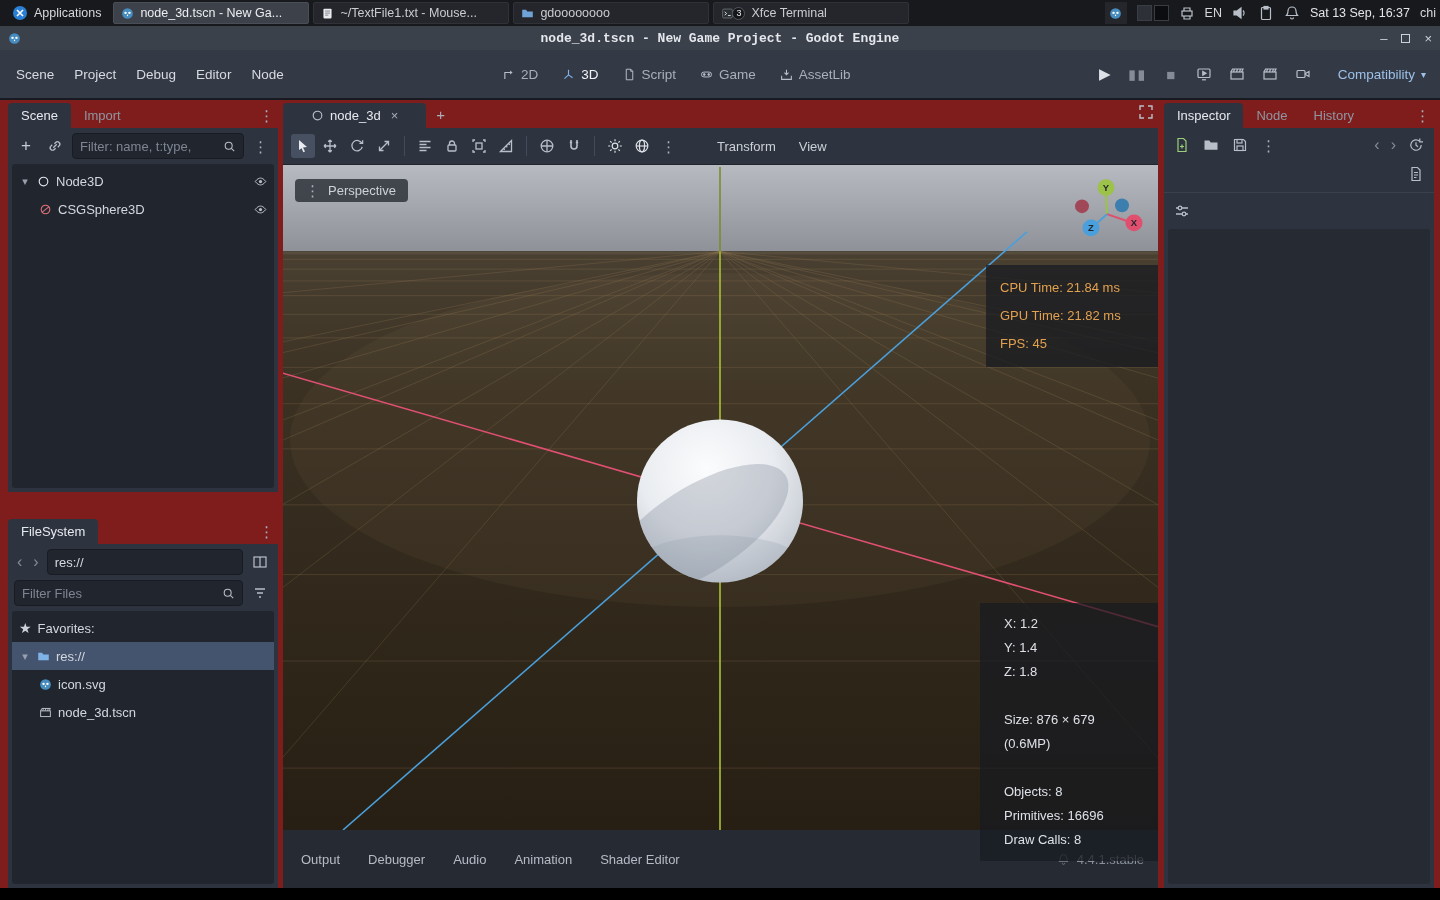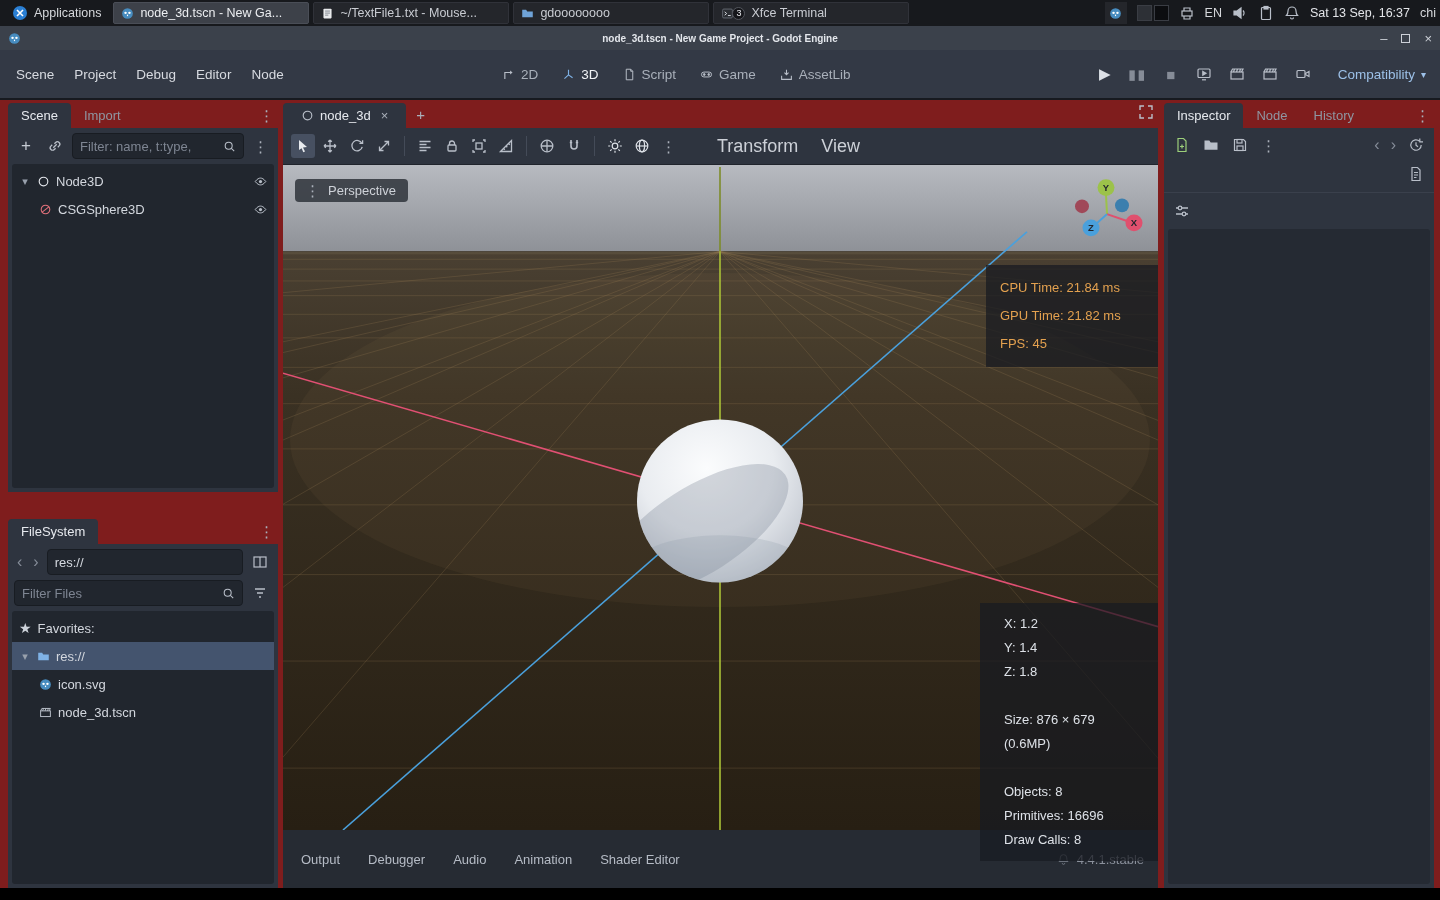--- a/index.html
+++ b/index.html
@@ -26,21 +26,21 @@
   .tray { margin-left:auto; display:flex; align-items:center; gap:10px; }
   .tray-box { width:22px; height:22px; background:#24262b; display:flex; align-items:center; justify-content:center; }
   .pager { display:flex; gap:2px; }
   .pager span { width:15px; height:16px; background:#0c0d10; border:1px solid #3a3d44; display:block; }
   .pager span.cur { background:#2d3036; }
   .clock { color:#e3e5e9; }
 
   
   .titlebar { position:absolute; left:0; top:26px; width:1440px; height:24px; background:#3b414b;
     display:flex; align-items:center; padding:0 8px; }
-  .titlebar .title { position:absolute; left:0; right:0; text-align:center; font-weight:bold; color:#e4e7ec; font-size:10px; }
+  .titlebar .title { position:absolute; left:0; right:0; text-align:center; font-weight:bold; color:#e4e7ec; font-size:13px;font-family:Liberation Mono, monospace; }
   .win-ctrls { margin-left:auto; display:flex; gap:14px; align-items:center; z-index:1; color:#cdd1d8; }
   .win-ctrls .sq { width:9px; height:9px; border:1.5px solid #cdd1d8; display:inline-block; }
 
   
   .main-toolbar { position:absolute; left:0; top:50px; width:1440px; height:50px; background:#333945;
     border-bottom:2px solid #171a20; }
   .menu-group { position:absolute; left:6px; top:0; height:48px; display:flex; align-items:center; }
   .menu-item { padding:5px 10px; color:#d7dae0; font-size:13.5px; border-radius:3px; cursor:default; }
   .ws-group { position:absolute; left:492px; top:0; height:48px; display:flex; align-items:center; gap:4px; }
   .ws-btn { display:flex; align-items:center; gap:6px; padding:5px 10px; color:#a9b0ba; font-size:13.5px; border-radius:3px; }
@@ -73,28 +73,28 @@
   .indent { width:14px; flex:none; }
 
   
   #left-dock { left:8px; width:270px; }
   .scene-section { height:392px; display:flex; flex-direction:column; }
   .fs-section { flex:1; margin-top:24px; display:flex; flex-direction:column; min-height:0; }
 
   
   #center { position:absolute; left:283px; top:100px; width:875px; bottom:12px; display:flex; flex-direction:column; }
   .scene-tabstrip { height:28px; display:flex; align-items:flex-end; }
-  .scene-tab { display:flex; align-items:center; gap:6px; padding:5px 18px; background:#2e343f;
+  .scene-tab { display:flex; align-items:center; gap:6px; padding:5px 28px; background:#2e343f;
     border-radius:4px 4px 0 0; color:#e6e9ee; }
   .plus-tab { color:#aab0ba; padding:5px 10px; font-size:15px; }
   .expand-btn { margin-left:auto; margin-bottom:4px; }
   .vp-toolbar { height:37px; background:#2e343f; border-bottom:1px solid #20242c;
     display:flex; align-items:center; gap:3px; padding:0 8px; }
   .vsep { width:1px; height:20px; background:#444b58; margin:0 5px; }
-  .vmenu { color:#ccd0d7; padding:5px 10px; font-size:18px; }
+  .vmenu { color:#ccd0d7; padding:5px 10px; font-size:13px; }
   .tbtn.toolactive { background:#475061; }
   .viewport { position:relative; flex:1; min-height:0; background:#000; }
   .vp-svg { position:absolute; inset:0; width:100%; height:100%; }
   .persp-btn { position:absolute; left:12px; top:14px; display:flex; align-items:center; gap:4px;
     background:rgba(42,46,54,0.82); border-radius:4px; padding:4px 12px 4px 6px; color:#ced2d8; }
   .stats-box { position:absolute; right:0; top:100px; width:172px; background:rgba(24,27,33,0.75);
     padding:9px 14px; color:#e3a14f; line-height:28px; }
   .info-box { position:absolute; right:0; top:438px; width:178px; background:rgba(24,27,33,0.72);
     padding:9px 24px; color:#dde1e7; line-height:24px; }
   .info-gap { height:24px; }

